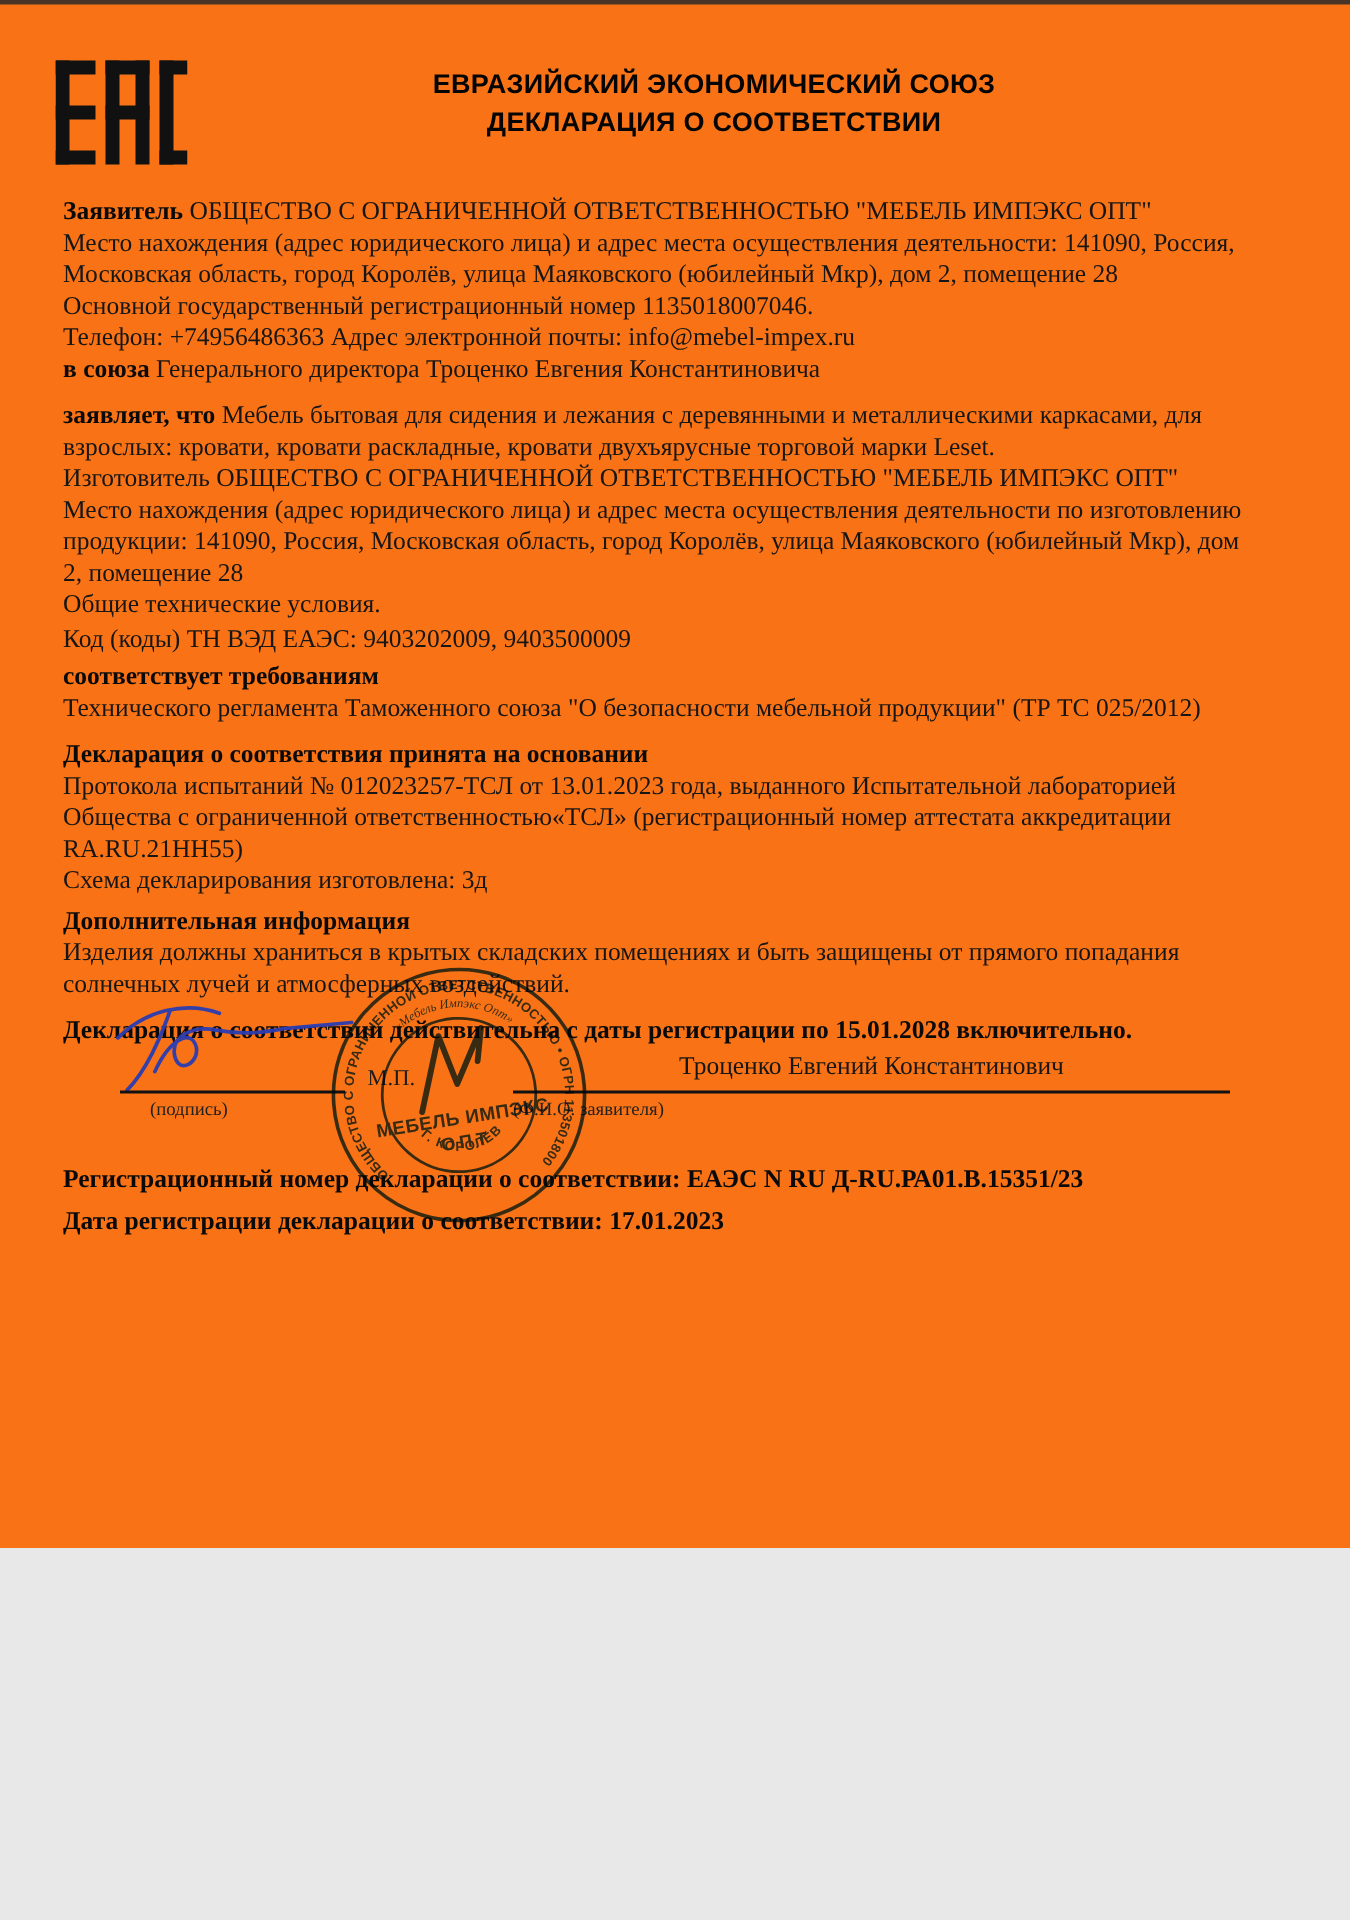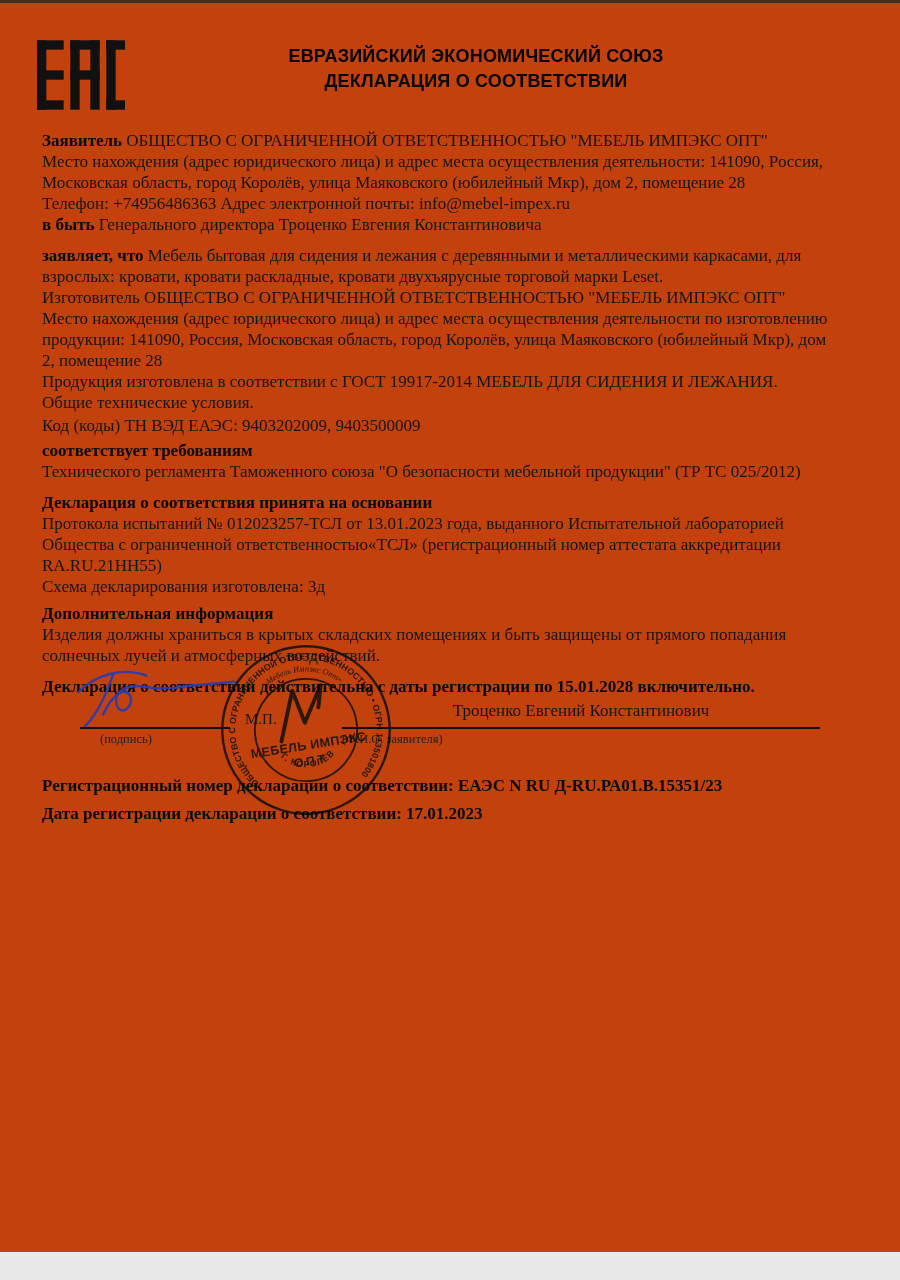--- a/index.html
+++ b/index.html
@@ -1,20 +1,20 @@
 <!DOCTYPE html>
 <html><head>
 <meta charset="utf-8">
 <style>
   html,body{margin:0;padding:0;background:#e8e8e8;}
   .page{
     position:relative;
-    width:900px;height:1252px;
+    width:900px;height:1032px;
     margin:0 auto;
-    background:#c2410c;
+    background:#f97316;
     overflow:hidden;
     font-family:"Liberation Serif","DejaVu Serif",serif;
     color:#161616;
   }
   .scan-edge-top{position:absolute;top:0;left:0;width:100%;height:3px;background:#2a2a2a;opacity:.85;}
 
   
   .hdr{position:relative;height:96px;}
   .eac-logo{position:absolute;left:37px;top:40px;}
   .titles{position:absolute;left:0;right:0;top:44px;text-align:center;padding-left:52px;
@@ -86,27 +86,27 @@
     </svg>
     <div class="titles">
       <div>ЕВРАЗИЙСКИЙ ЭКОНОМИЧЕСКИЙ СОЮЗ</div>
       <div>ДЕКЛАРАЦИЯ О СООТВЕТСТВИИ</div>
     </div>
   </div>
 
   <div class="main">
     <p><b>Заявитель</b> <span>ОБЩЕСТВО С ОГРАНИЧЕННОЙ ОТВЕТСТВЕННОСТЬЮ "МЕБЕЛЬ ИМПЭКС ОПТ"</span></p>
     <p>Место нахождения (адрес юридического лица) и адрес места осуществления деятельности: 141090, Россия, Московская область, город Королёв, улица Маяковского (юбилейный Мкр), дом 2, помещение 28</p>
+    <p>Основной государственный регистрационный номер 1135018007046.</p>
     <p>Телефон: +74956486363 Адрес электронной почты: info@mebel-impex.ru</p>
-    <p><b>в быть</b> <span>Генерального директора Троценко Евгения Константиновича</span></p>
+    <p><b>в союза</b> <span>Генерального директора Троценко Евгения Константиновича</span></p>
 
     <p class="m10"><b>заявляет, что</b> <span>Мебель бытовая для сидения и лежания с деревянными и металлическими каркасами, для взрослых: кровати, кровати раскладные, кровати двухъярусные торговой марки Leset.</span></p>
     <p><span>Изготовитель</span> <span>ОБЩЕСТВО С ОГРАНИЧЕННОЙ ОТВЕТСТВЕННОСТЬЮ "МЕБЕЛЬ ИМПЭКС ОПТ"</span></p>
     <p>Место нахождения (адрес юридического лица) и адрес места осуществления деятельности по изготовлению продукции: 141090, Россия, Московская область, город Королёв, улица Маяковского (юбилейный Мкр), дом 2, помещение 28</p>
-    <p>Продукция изготовлена в соответствии с ГОСТ 19917-2014 МЕБЕЛЬ ДЛЯ СИДЕНИЯ И ЛЕЖАНИЯ.</p>
     <p>Общие технические условия.</p>
     <p class="m2">Код (коды) ТН ВЭД ЕАЭС: 9403202009, 9403500009</p>
     <p class="m4"><b>соответствует требованиям</b></p>
     <p>Технического регламента Таможенного союза "О безопасности мебельной продукции" (ТР ТС 025/2012)</p>
 
     <p class="m10"><b>Декларация о соответствия принята на основании</b></p>
     <p>Протокола испытаний № 012023257-ТСЛ от 13.01.2023 года, выданного Испытательной лабораторией Общества с ограниченной ответственностью«ТСЛ» (регистрационный номер аттестата аккредитации RA.RU.21НН55)</p>
     <p>Схема декларирования изготовлена: 3д</p>
 
     <p class="m6"><b>Дополнительная информация</b></p>

